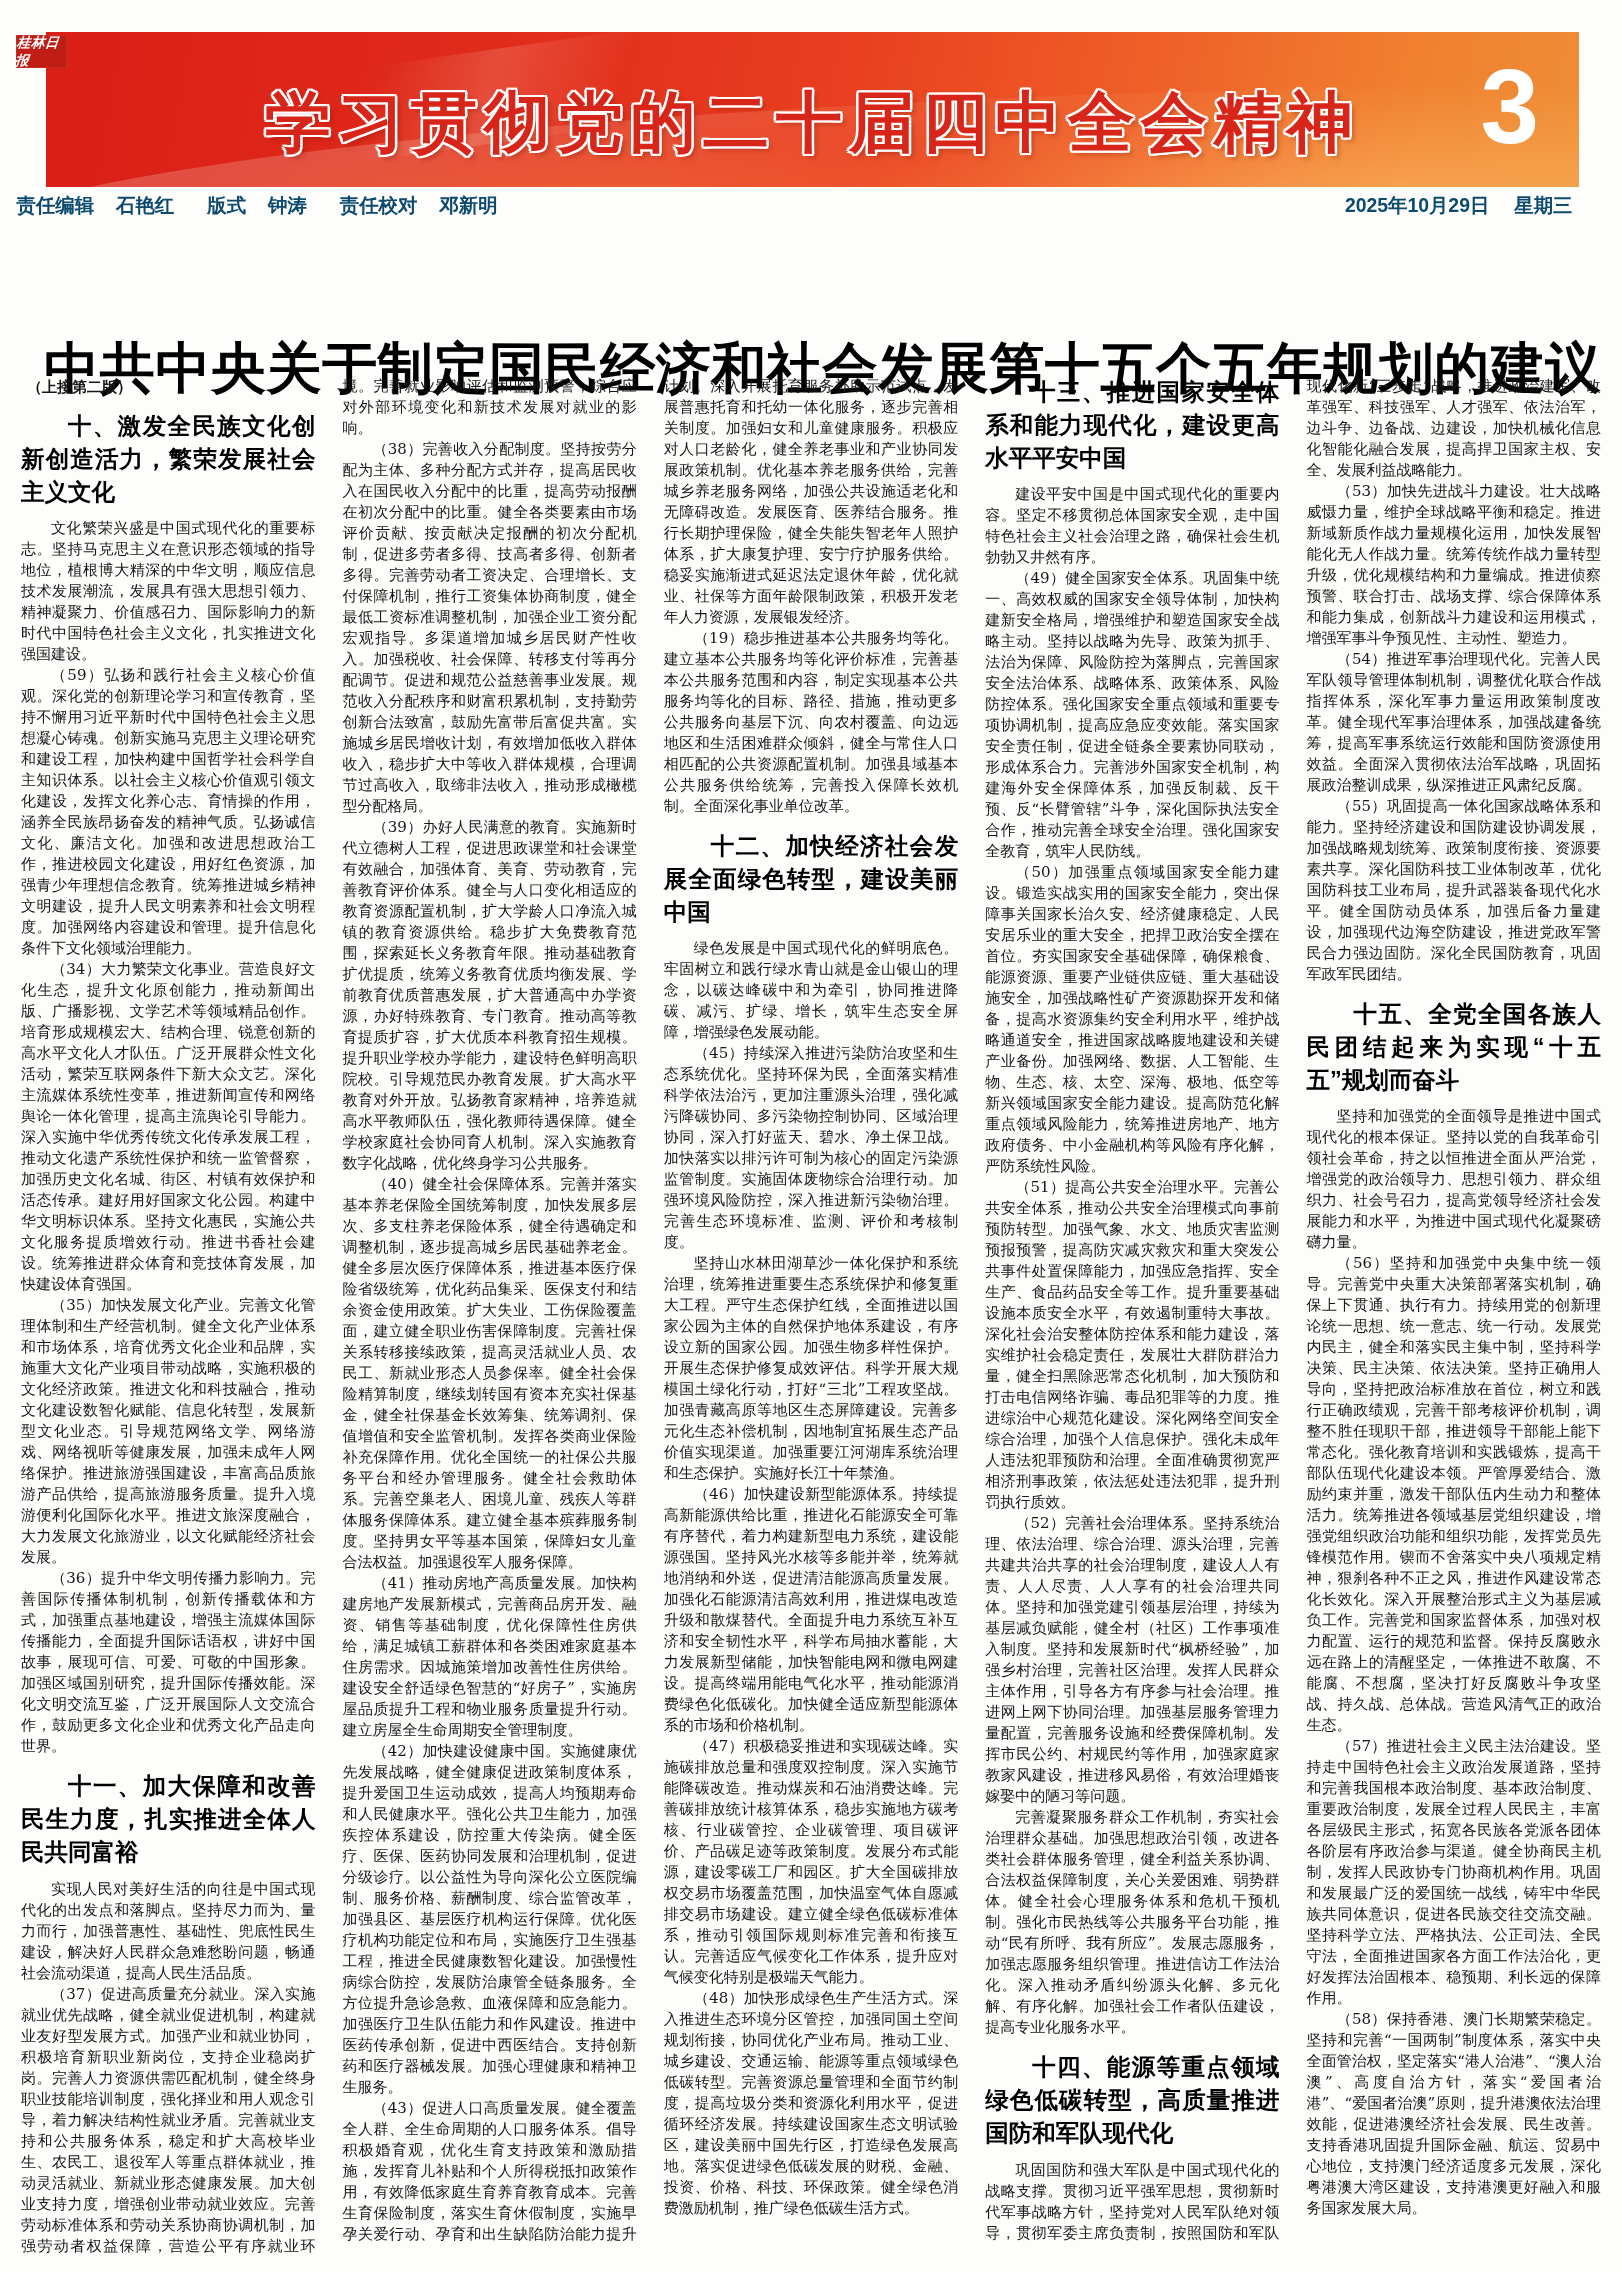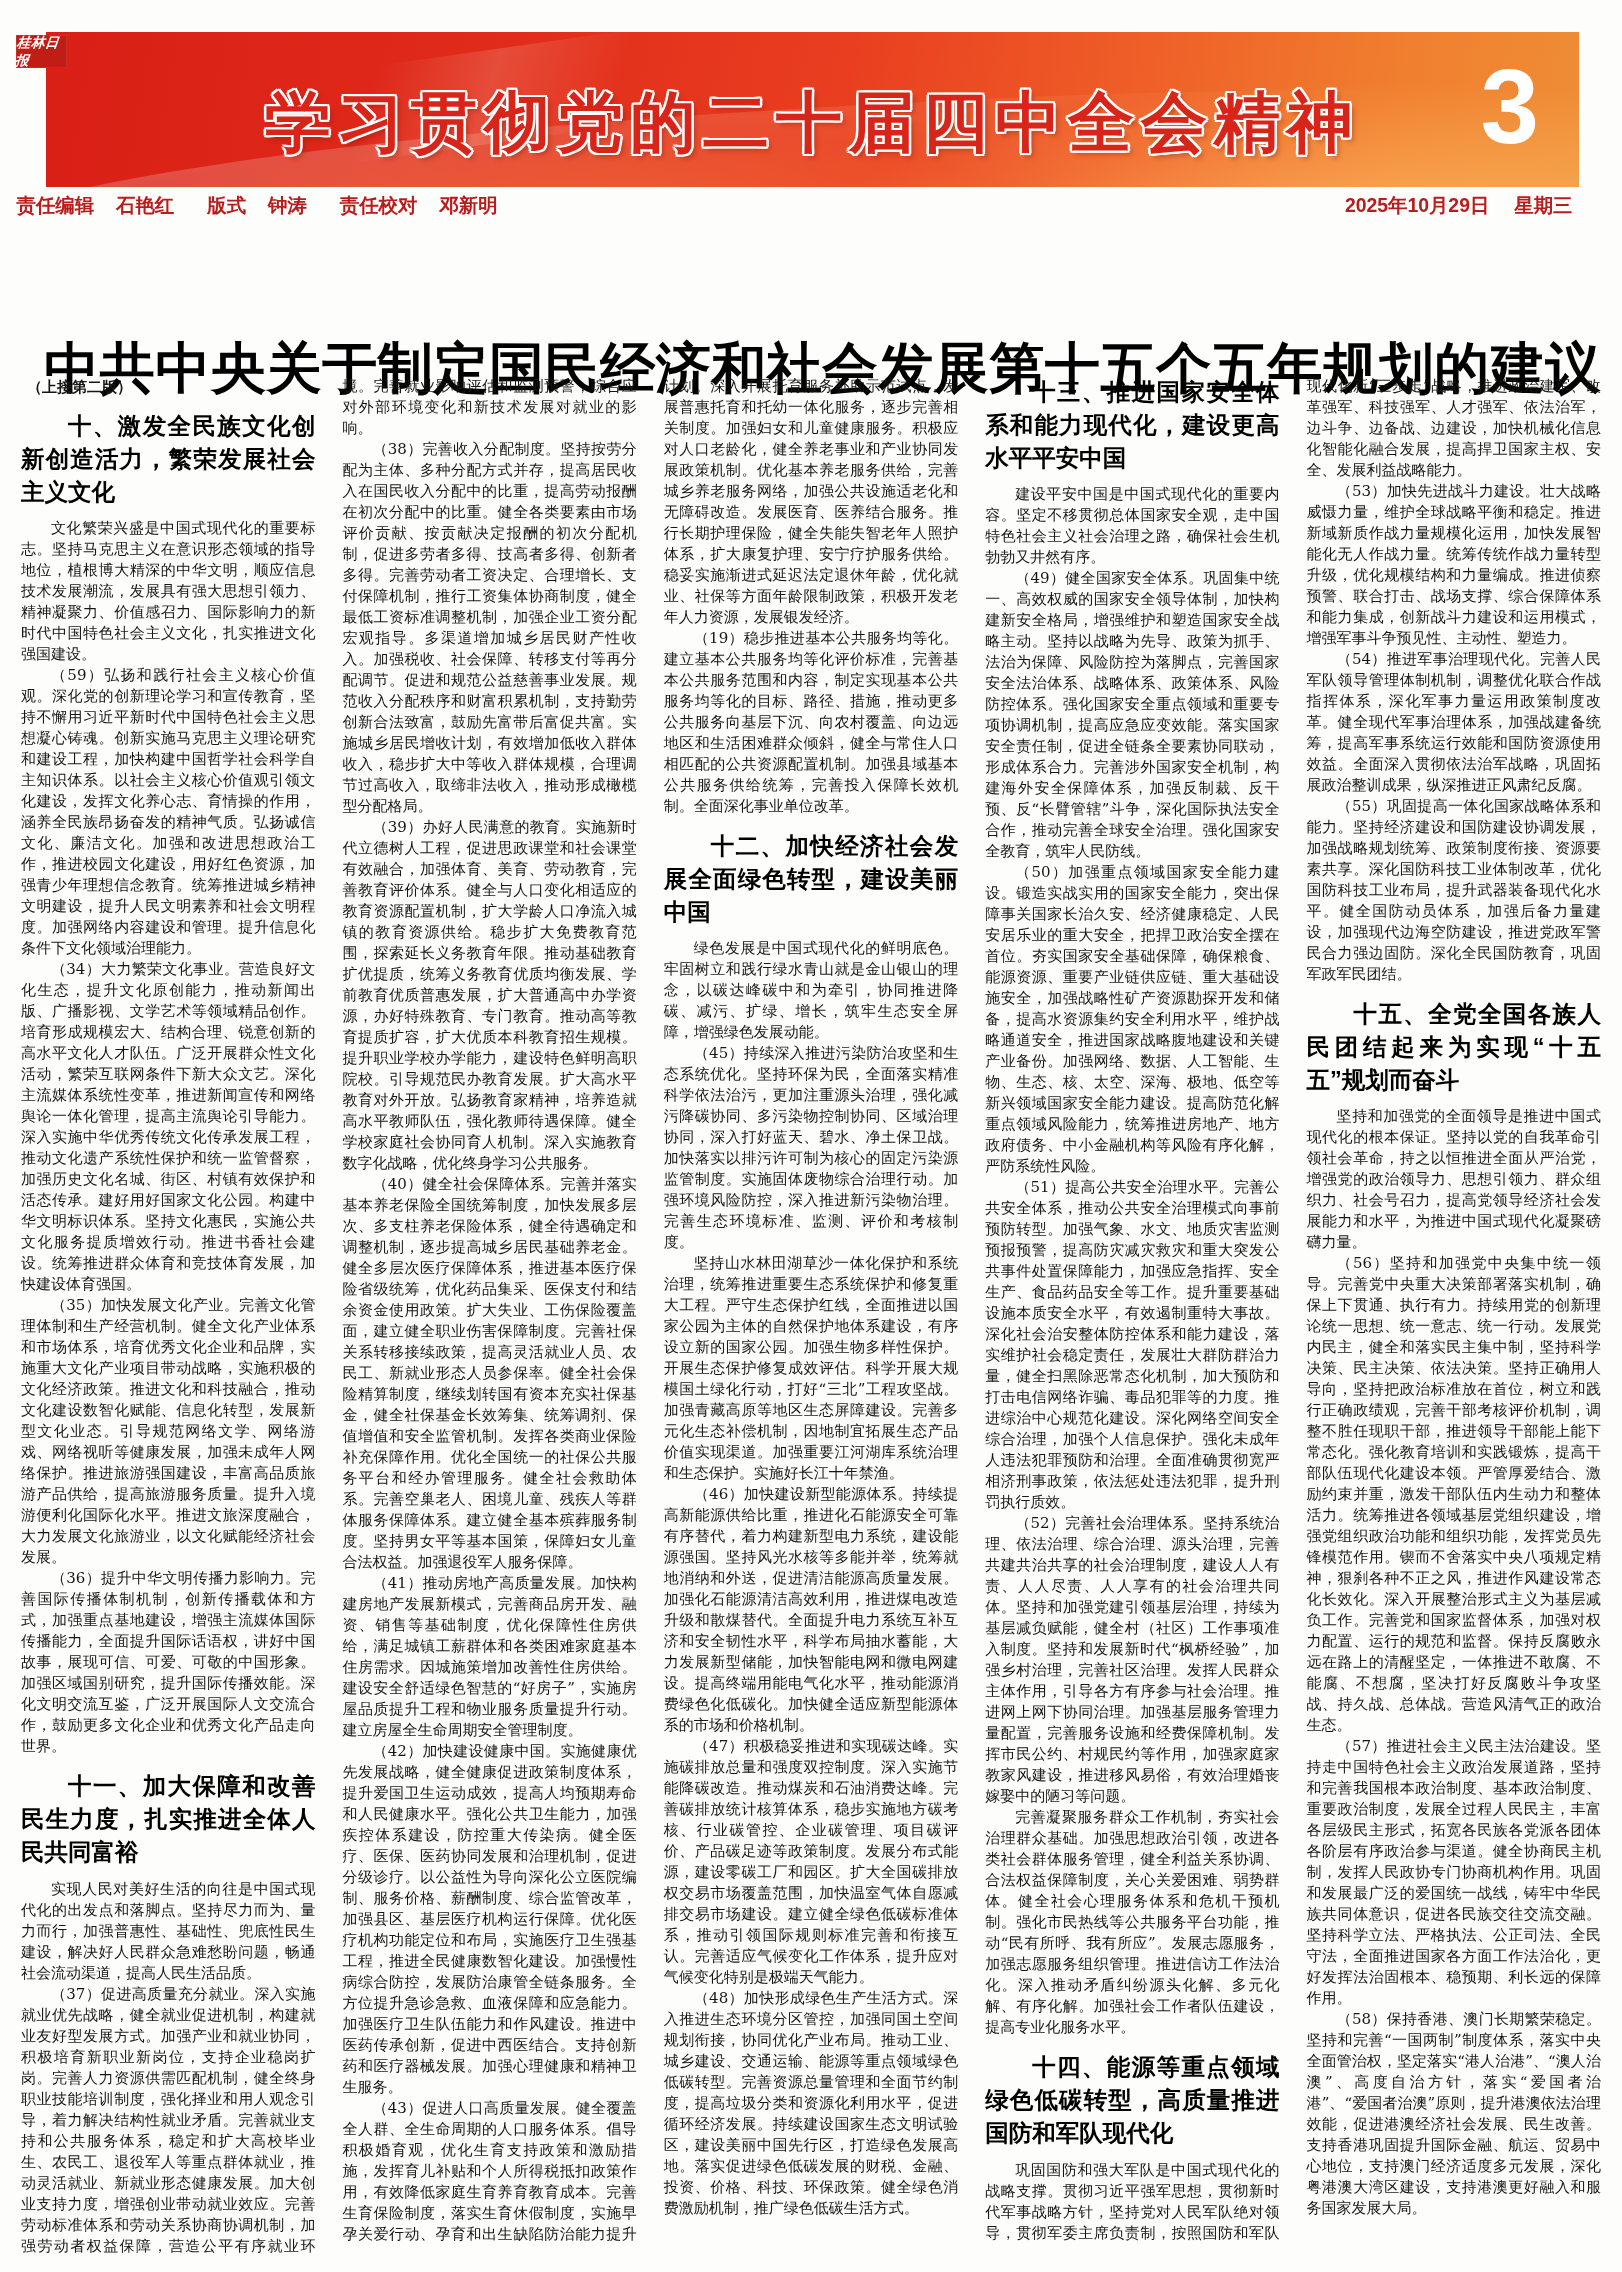--- a/index.html
+++ b/index.html
@@ -28,21 +28,21 @@
       font-family:"Liberation Sans","DejaVu Sans",sans-serif;font-weight:900;font-size:66px;letter-spacing:7px;
       color:#d8251a;z-index:2;
       text-shadow:2.4px 0 0 #fff,-2.4px 0 0 #fff,0 2.4px 0 #fff,0 -2.4px 0 #fff,
                   1.8px 1.8px 0 #fff,-1.8px -1.8px 0 #fff,1.8px -1.8px 0 #fff,-1.8px 1.8px 0 #fff,
                   4.1px 4.1px 5.3px rgba(120,20,0,.35);}
   .page-number{position:absolute;right:40px;top:22px;z-index:2;
       font-family:"Liberation Sans","DejaVu Sans",sans-serif;font-weight:900;font-size:105px;color:#ffffff;line-height:1;}
 
   
   .credit-line{position:absolute;left:16.5px;top:192px;width:1582px;height:25px;
-      font-family:"Liberation Sans","DejaVu Sans",sans-serif;font-weight:bold;font-size:19.4px;color:#b91c1c;}
+      font-family:"Liberation Sans","DejaVu Sans",sans-serif;font-weight:bold;font-size:19.4px;color:#0c4a6e;}
   .credit-line .item{margin-right:22px;}
   .credit-line .name{margin-right:33px;}
   .issue-date{position:absolute;right:26px;top:0;font-weight:bold;}
   .issue-date span{margin-left:25px;}
 
   
   .headline{position:absolute;left:21px;top:295px;width:1580px;text-align:right;white-space:nowrap;
       font-family:"Liberation Sans","DejaVu Sans",sans-serif;font-weight:900;font-size:55px;letter-spacing:0.6px;color:#000;}
 
   

